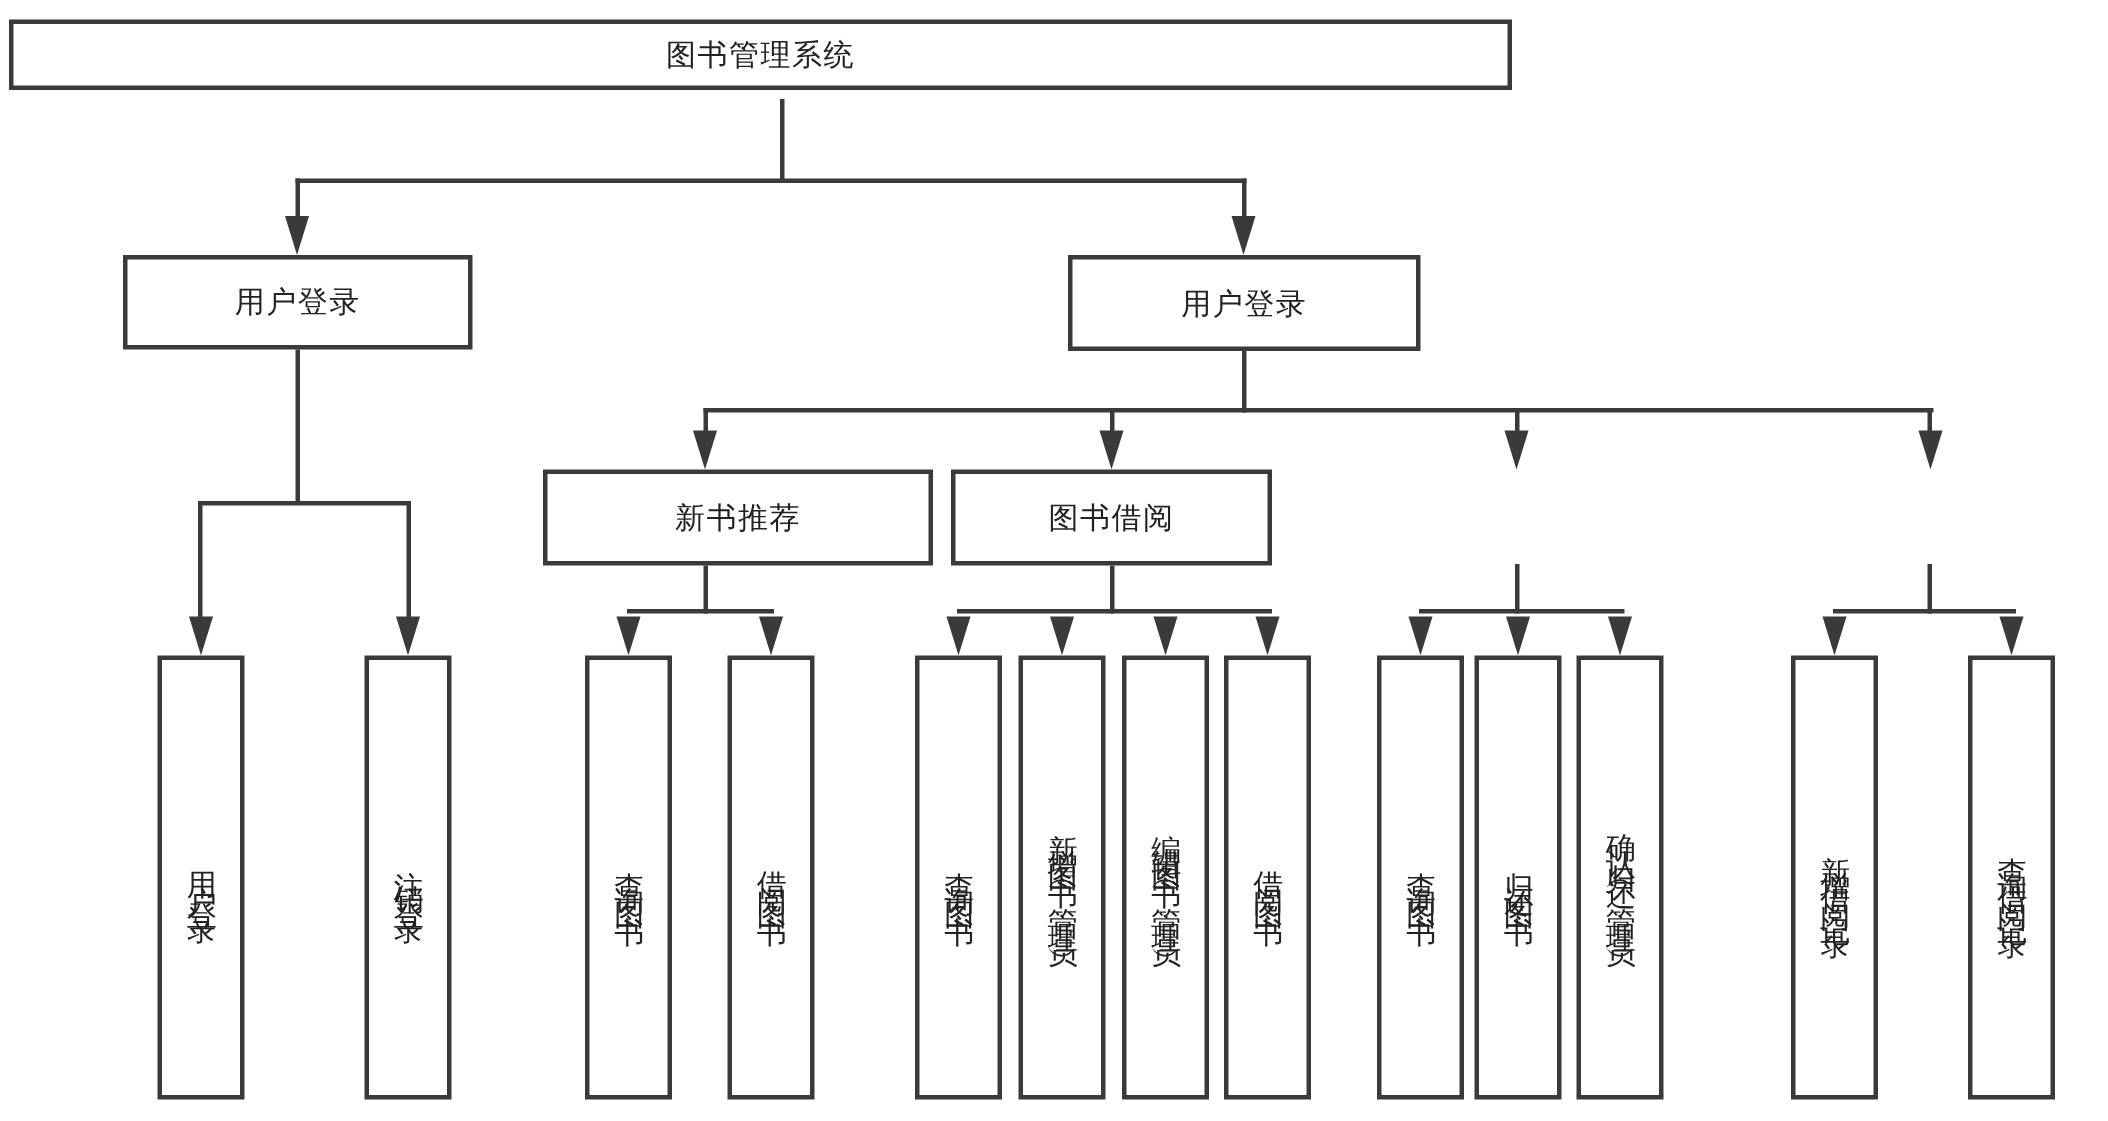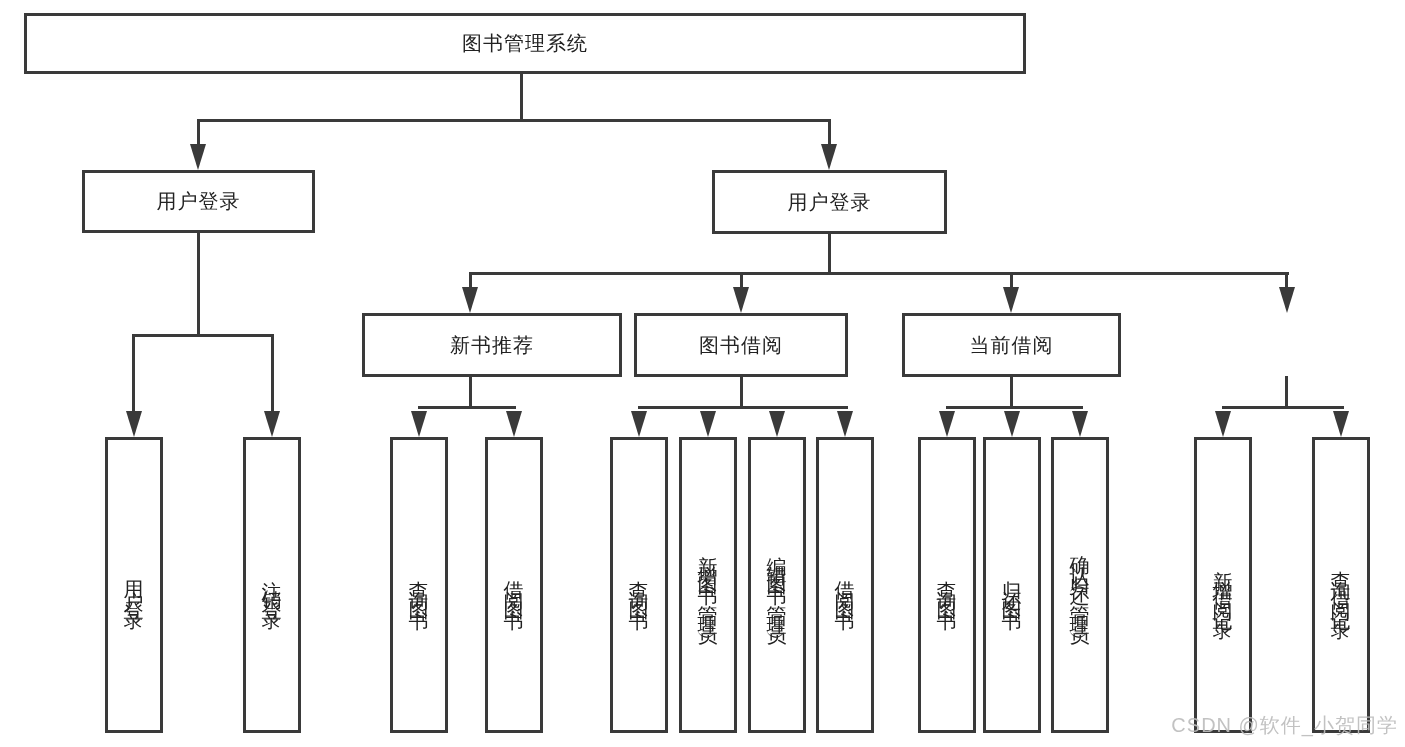--- a/index.html
+++ b/index.html
@@ -35,21 +35,21 @@
   .watermark{
     position:absolute;right:7px;bottom:8px;z-index:6;
     font-size:20px;color:var(--wm);letter-spacing:1px;opacity:.92;
   }
 </style>
 </head>
 <body>
 
 <div class="canvas">
 
-  <div class="box" style="left:24px;top:13px;width:1002px;height:61px;">图书管理系统</div>
+  <div class="box" style="left:6px;top:13px;width:1002px;height:47px;">图书管理系统</div>
 
   <div class="vl" style="left:520px;top:66px;height:56px;"></div>
   <div class="hl" style="left:197px;top:119px;width:634px;"></div>
   <div class="vl" style="left:197px;top:119px;height:28px;"></div>
   <div class="ah" style="left:190px;top:144px;"></div>
   <div class="vl" style="left:828px;top:119px;height:28px;"></div>
   <div class="ah" style="left:821px;top:144px;"></div>
 
   <div class="box" style="left:82px;top:170px;width:233px;height:63px;">用户登录</div>
   <div class="box" style="left:712px;top:170px;width:235px;height:64px;">用户登录</div>
@@ -67,21 +67,20 @@
   <div class="ah" style="left:462px;top:287px;"></div>
   <div class="vl" style="left:740px;top:272px;height:17px;"></div>
   <div class="ah" style="left:733px;top:287px;"></div>
   <div class="vl" style="left:1010px;top:272px;height:17px;"></div>
   <div class="ah" style="left:1003px;top:287px;"></div>
   <div class="vl" style="left:1285px;top:272px;height:17px;"></div>
   <div class="ah" style="left:1279px;top:287px;"></div>
 
   <div class="box" style="left:362px;top:313px;width:260px;height:64px;">新书推荐</div>
   <div class="box" style="left:634px;top:313px;width:214px;height:64px;">图书借阅</div>
-  <div class="box" style="left:902px;top:313px;width:219px;height:64px;">当前借阅</div>
 
   <div class="vl" style="left:469px;top:376px;height:33px;"></div>
   <div class="hl" style="left:418px;top:406px;width:98px;"></div>
   <div class="vl" style="left:740px;top:376px;height:33px;"></div>
   <div class="hl" style="left:638px;top:406px;width:210px;"></div>
   <div class="vl" style="left:1010px;top:376px;height:33px;"></div>
   <div class="hl" style="left:946px;top:406px;width:137px;"></div>
   <div class="vl" style="left:1285px;top:376px;height:33px;"></div>
   <div class="hl" style="left:1222px;top:406px;width:122px;"></div>
 
@@ -108,15 +107,14 @@
   <div class="box vbox" style="left:748px;top:437px;width:58px;height:296px;">编辑图书（管理员）</div>
   <div class="box vbox" style="left:816px;top:437px;width:58px;height:296px;">借阅图书</div>
 
   <div class="box vbox" style="left:918px;top:437px;width:58px;height:296px;">查询图书</div>
   <div class="box vbox" style="left:983px;top:437px;width:58px;height:296px;">归还图书</div>
   <div class="box vbox" style="left:1051px;top:437px;width:58px;height:296px;">确认归还（管理员）</div>
 
   <div class="box vbox" style="left:1194px;top:437px;width:58px;height:296px;">新增借阅记录</div>
   <div class="box vbox" style="left:1312px;top:437px;width:58px;height:296px;">查询借阅记录</div>
 
-  <div class="watermark">CSDN @软件_小贺同学</div>
 
 </div>
 
 </body></html>

